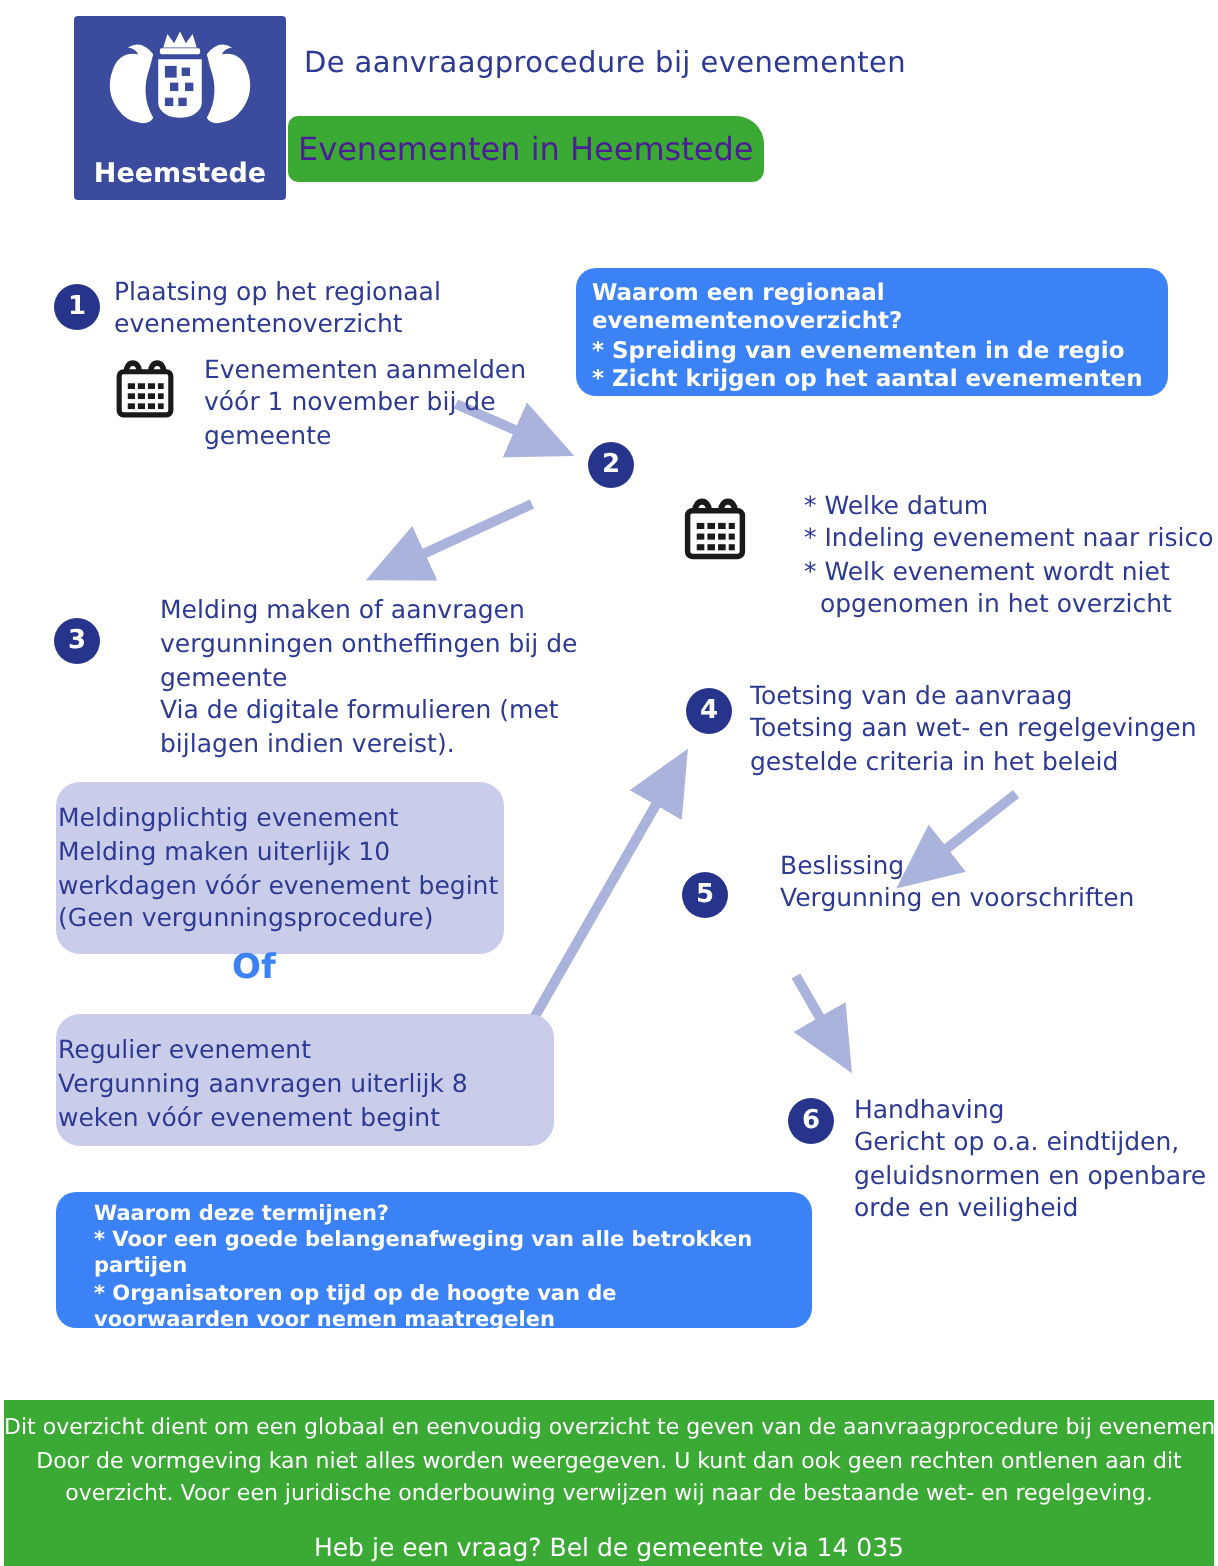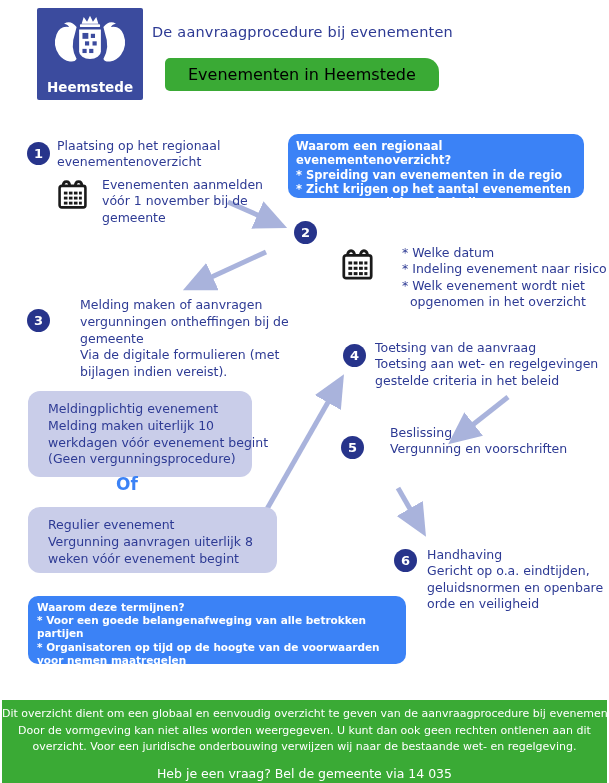--- a/index.html
+++ b/index.html
@@ -9,21 +9,21 @@
   .txt { position:absolute; font-size:12.5px; line-height:1.3; color:#2d3a94; white-space:nowrap; }
 
   
   #arrows { position:absolute; left:0; top:0; width:609px; height:783px; z-index:1; pointer-events:none; }
 
   
   #logo { position:absolute; left:37px; top:8px; width:106px; height:92px; background:#3b4b9e; border-radius:2px; z-index:2; }
   #crest { position:absolute; left:10px; top:4px; width:86px; height:62px; }
   #logo-label { position:absolute; left:0; right:0; bottom:5px; text-align:center; color:#fff; font-size:13.5px; font-weight:bold; }
   #title { position:absolute; left:152px; top:24px; font-size:14.5px; color:#2d3a94; letter-spacing:.2px; z-index:2; }
-  #banner { position:absolute; left:165px; top:58px; height:33px; line-height:33px; padding:0 23px; background:#3aaa35; color:#000000; font-size:16px; border-radius:5px 14px 6px 5px; z-index:2; }
+  #banner { position:absolute; left:144px; top:58px; height:33px; line-height:33px; padding:0 5px; background:#3aaa35; color:#4c1d95; font-size:16px; border-radius:5px 14px 6px 5px; z-index:2; }
 
   
   .circle { position:absolute; width:23px; height:23px; border-radius:50%; background:#27348b; color:#fff; font-size:13px; font-weight:bold; display:flex; align-items:center; justify-content:center; z-index:2; }
   #s1c{left:27px;top:142px;} #s2c{left:294px;top:221px;} #s3c{left:27px;top:309px;}
   #s4c{left:343px;top:344px;} #s5c{left:341px;top:436px;} #s6c{left:394px;top:549px;}
 
   
   #s1t{left:57px;top:138px;z-index:2;}
   #s1n{left:102px;top:177px;z-index:2;}
   #s2t{left:326px;top:224px;z-index:2;}
@@ -37,25 +37,25 @@
   .cal { position:absolute; z-index:2; }
   #cal1{left:56px;top:178px;width:33px;height:33px;}
   #cal2{left:340px;top:247px;width:35px;height:35px;}
   .cal .ring { fill:none; stroke:#1a1a1a; stroke-width:4; }
   .cal .frame { fill:none; stroke:#1a1a1a; stroke-width:3.6; }
   .cal .dot { fill:#1a1a1a; }
 
   
   .greenbox { position:absolute; background:#3b82f6; color:#fff; border-radius:10px; font-weight:bold; z-index:2; }
   #gb1 { left:288px; top:134px; width:296px; height:64px; padding:5px 8px; font-size:11.5px; line-height:1.24; }
-  #gb2 { left:28px; top:596px; width:378px; height:68px; padding:5px 9px; font-size:10.5px; line-height:1.26; }
+  #gb2 { left:28px; top:596px; width:378px; height:68px; padding:5px 19px; font-size:10.5px; line-height:1.26; }
   .greenbox .gbline { white-space:normal; }
 
   
-  .lavbox { position:absolute; background:#c9cde9; color:#2d3a94; border-radius:12px; padding:10px 20px; font-size:12.5px; line-height:1.34; z-index:2; white-space:nowrap; }
+  .lavbox { position:absolute; background:#c9cde9; color:#2d3a94; border-radius:12px; padding:10px 1px; font-size:12.5px; line-height:1.34; z-index:2; white-space:nowrap; }
   #lb1 { left:28px; top:391px; width:224px; height:86px; }
   #lb2 { left:28px; top:507px; width:249px; height:66px; }
 
   #of { position:absolute; left:116px; top:474px; font-size:17px; font-weight:bold; color:#3b82f6; z-index:2; }
 
   
   #footer { position:absolute; left:2px; right:2px; top:700px; bottom:0; background:#3aaa35; color:#fff; text-align:center; padding-top:6px; z-index:2; }
   #fp { font-size:11px; line-height:1.5; white-space:nowrap; }
   #fq { margin-top:10px; font-size:12.5px; }
 </style>

